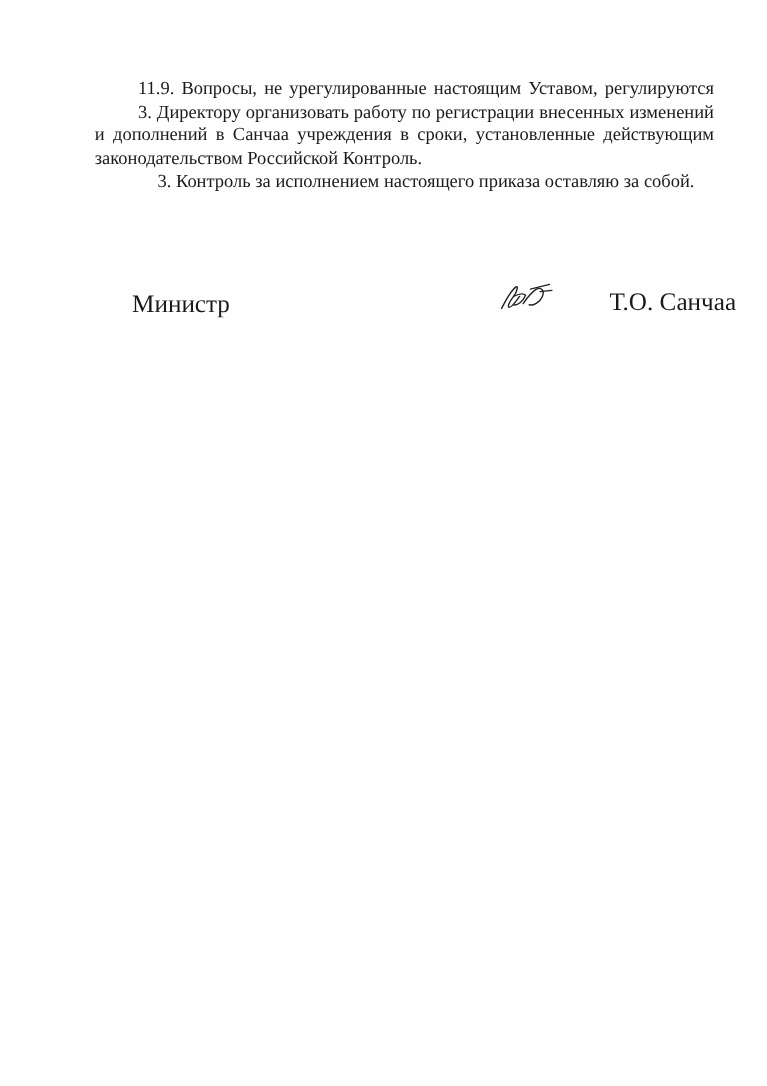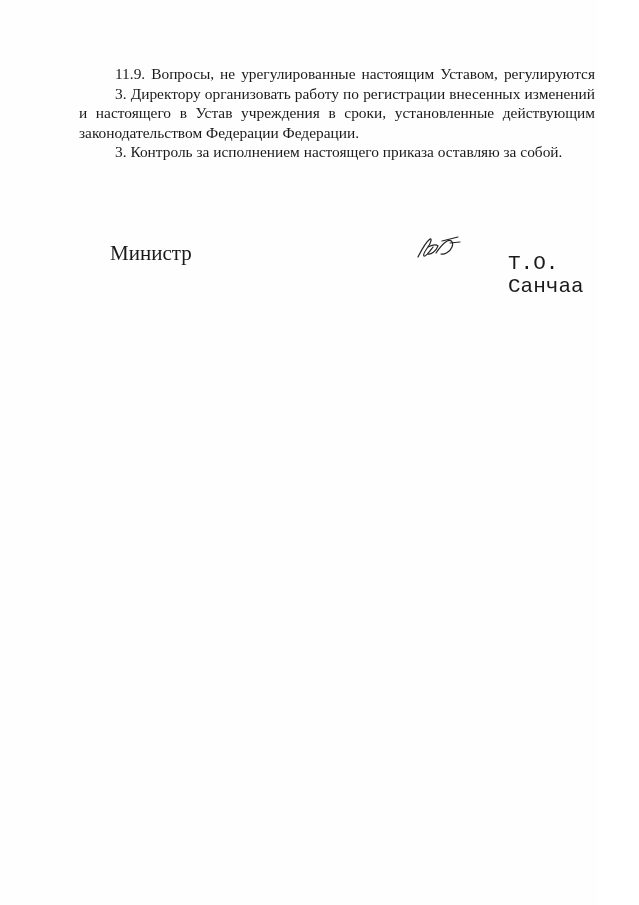--- a/index.html
+++ b/index.html
@@ -32,21 +32,21 @@
     }
     .line-justified {
       display: block;
       text-align: justify;
       text-align-last: justify;
     }
     .line-left {
       display: block;
       text-align: left;
     }
-    .indent { padding-left: 36px; }
+    .indent { padding-left: 36px; text-align: center; }
     .sig-row {
       position: absolute;
       top: 237px;
       left: 0;
       width: 639px;
       height: 30px;
       font-size: 21px;
     }
     .sig-title {
       position: absolute;
@@ -56,36 +56,35 @@
     .sig-mark {
       position: absolute;
       left: 414px;
       top: -4px;
       width: 50px;
       height: 28px;
     }
     .sig-name {
       position: absolute;
       left: 508px;
-      top: 15px;
-      font-family: Liberation Mono, monospace;
+      top: 2px;
     }
   </style>
 </head>
 <body>
 
 <div class="page">
   <div class="text-block">
     <div>
       <span class="line-justified indent">11.9. Вопросы, не урегулированные настоящим Уставом, регулируются</span>
     </div>
     <div>
       <span class="line-justified indent">3. Директору организовать работу по регистрации внесенных изменений</span>
-      <span class="line-justified">и настоящего в Устав учреждения в сроки, установленные действующим</span>
-      <span class="line-left">законодательством Федерации Федерации.</span>
+      <span class="line-justified">и дополнений в Санчаа учреждения в сроки, установленные действующим</span>
+      <span class="line-left">законодательством Российской Контроль.</span>
     </div>
     <div>
       <span class="line-left indent">3. Контроль за исполнением настоящего приказа оставляю за собой.</span>
     </div>
   </div>
 
   <div class="sig-row">
     <span class="sig-title">Министр</span>
     <span class="sig-mark">
       <svg width="50" height="28" viewBox="0 0 50 28">

